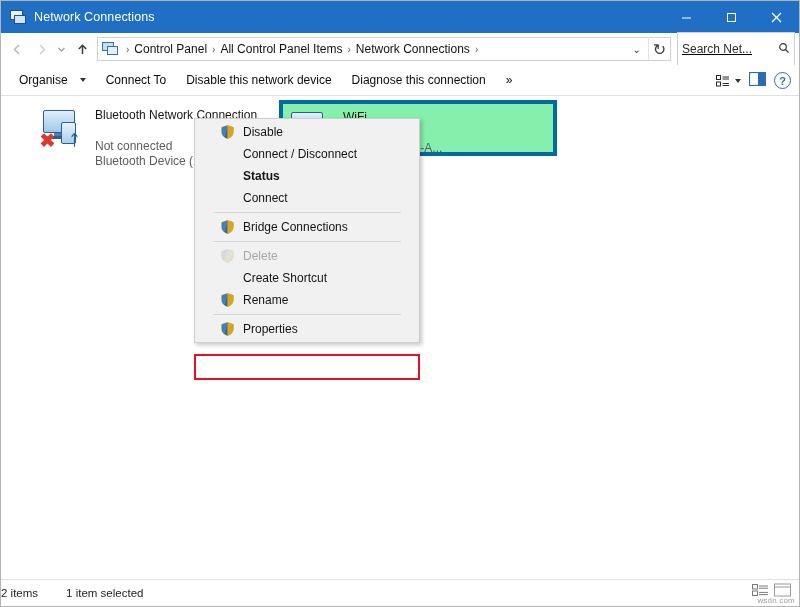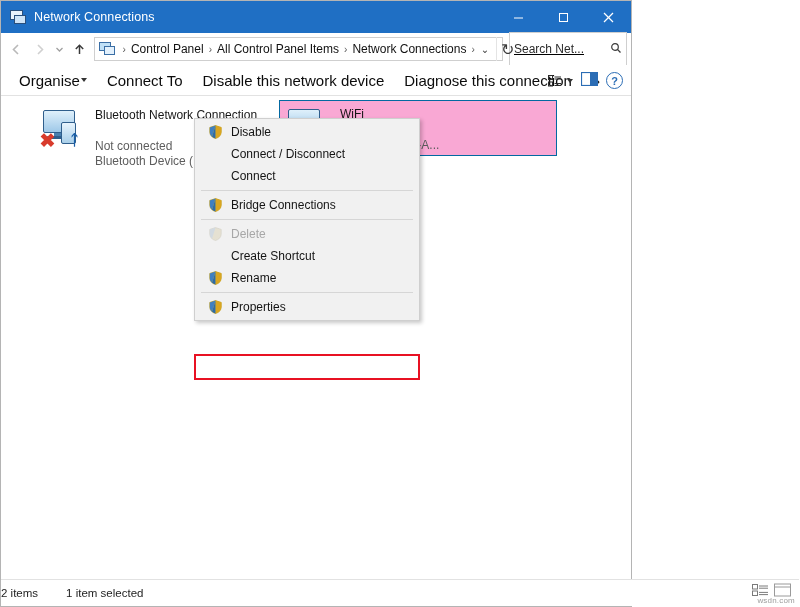--- a/index.html
+++ b/index.html
@@ -5,21 +5,21 @@
   * { box-sizing: border-box; }
   html, body {
     margin: 0; padding: 0;
     width: 800px; height: 607px;
     background: #ffffff;
     font-family: "Liberation Sans", sans-serif;
     overflow: hidden;
   }
   #app {
     position: relative;
-    width: 632px; height: 607px;
+    width: 800px; height: 607px;
     background: #ffffff;
     border: 1px solid #b4b4b4;
   }
 
   
   .titlebar {
     height: 32px;
     background: #1f6fc4;
     display: flex;
     align-items: center;
@@ -146,25 +146,25 @@
   .cmdbar {
     height: 31px;
     background: #ffffff;
     border-bottom: 1px solid #e2e2e2;
     display: flex;
     align-items: center;
     padding: 0 8px;
     position: relative;
   }
   .cmd-item {
-    font-size: 15px;
+    font-size: 12px;
     color: #0b0b0b;
     padding: 4px 10px;
     white-space: nowrap;
-    display: flex; align-items: center; gap: 1px;
+    display: flex; align-items: center; gap: 12px;
   }
   .caret {
     width: 0; height: 0;
     border-left: 3.5px solid transparent;
     border-right: 3.5px solid transparent;
     border-top: 4px solid #333;
     display: inline-block;
   }
   .cmd-right {
     position: absolute; right: 8px; top: 0;
@@ -188,22 +188,22 @@
     height: 497px;
     background: #ffffff;
   }
   .conn-tile {
     position: absolute;
     width: 208px; height: 58px;
     display: flex; align-items: flex-start;
     padding: 4px 4px;
   }
   .conn-tile.selected {
-    background: #f9a8d4;
-    border: 1px solid #0369a1;
+    background: #86efac;
+    border: 4px solid #0369a1;
   }
   .tile-icon {
     width: 52px; height: 46px;
     position: relative; flex: 0 0 auto;
     margin-right: 4px;
   }
   
   .ti-mon {
     position: absolute; left: 4px; top: 4px;
     width: 32px; height: 23px;
@@ -251,21 +251,21 @@
   }
 
   
   .ctxmenu {
     position: absolute;
     left: 193px; top: 87px;
     width: 226px;
     background: #f1f1f1;
     border: 1px solid #cfcfcf;
     box-shadow: 2px 2px 4px rgba(0,0,0,0.22);
-    padding: 2px 4px;
+    padding: 2px 16px;
     z-index: 30;
   }
   .ctx-item {
     height: 22px;
     display: flex; align-items: center;
     padding-left: 5px;
     font-size: 12px;
     color: #141414;
     white-space: nowrap;
   }
@@ -481,20 +481,24 @@
             </span>
         </span>
         <span class="ctx-label">Disable</span>
       </div>
 
       <div class="ctx-item">
         <span class="ctx-ico"></span>
         <span class="ctx-label">Connect / Disconnect</span>
       </div>
 
+      <div class="ctx-item bold">
+        <span class="ctx-ico"></span>
+        <span class="ctx-label">Status</span>
+      </div>
 
       <div class="ctx-item">
         <span class="ctx-ico"></span>
         <span class="ctx-label">Connect</span>
       </div>
 
       <div class="ctx-sep"></div>
 
       <div class="ctx-item">
         <span class="ctx-ico">

